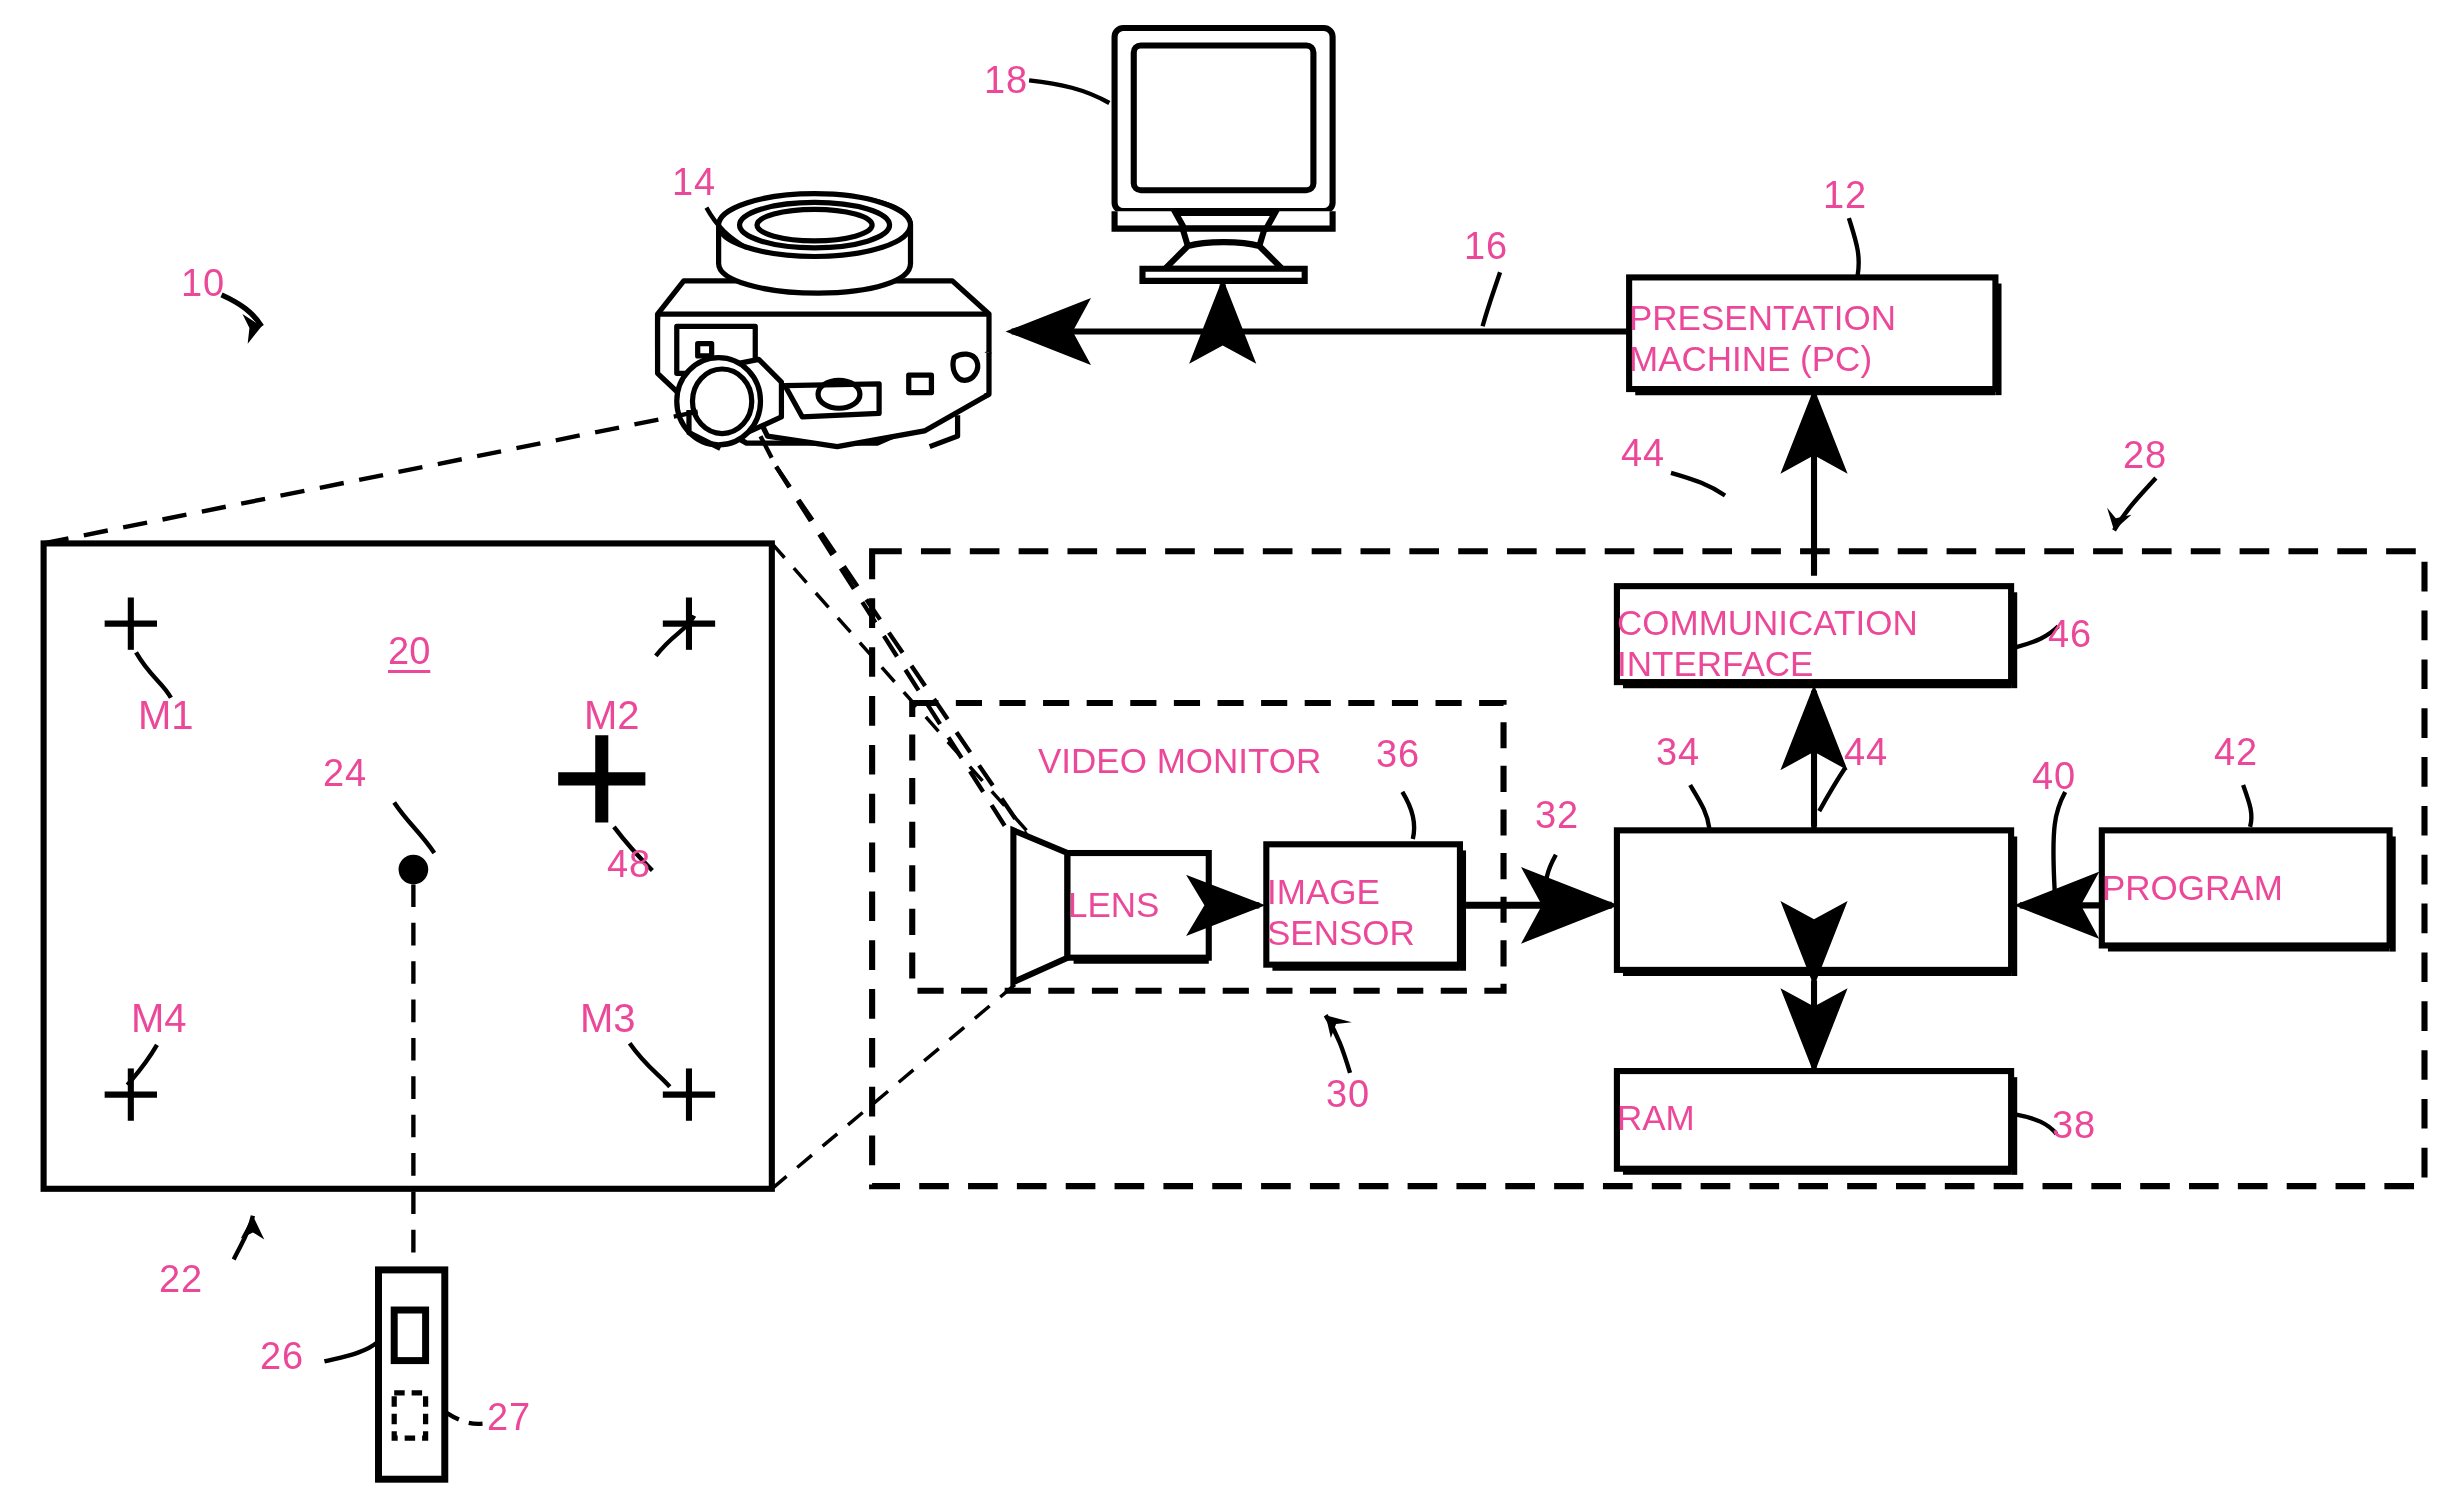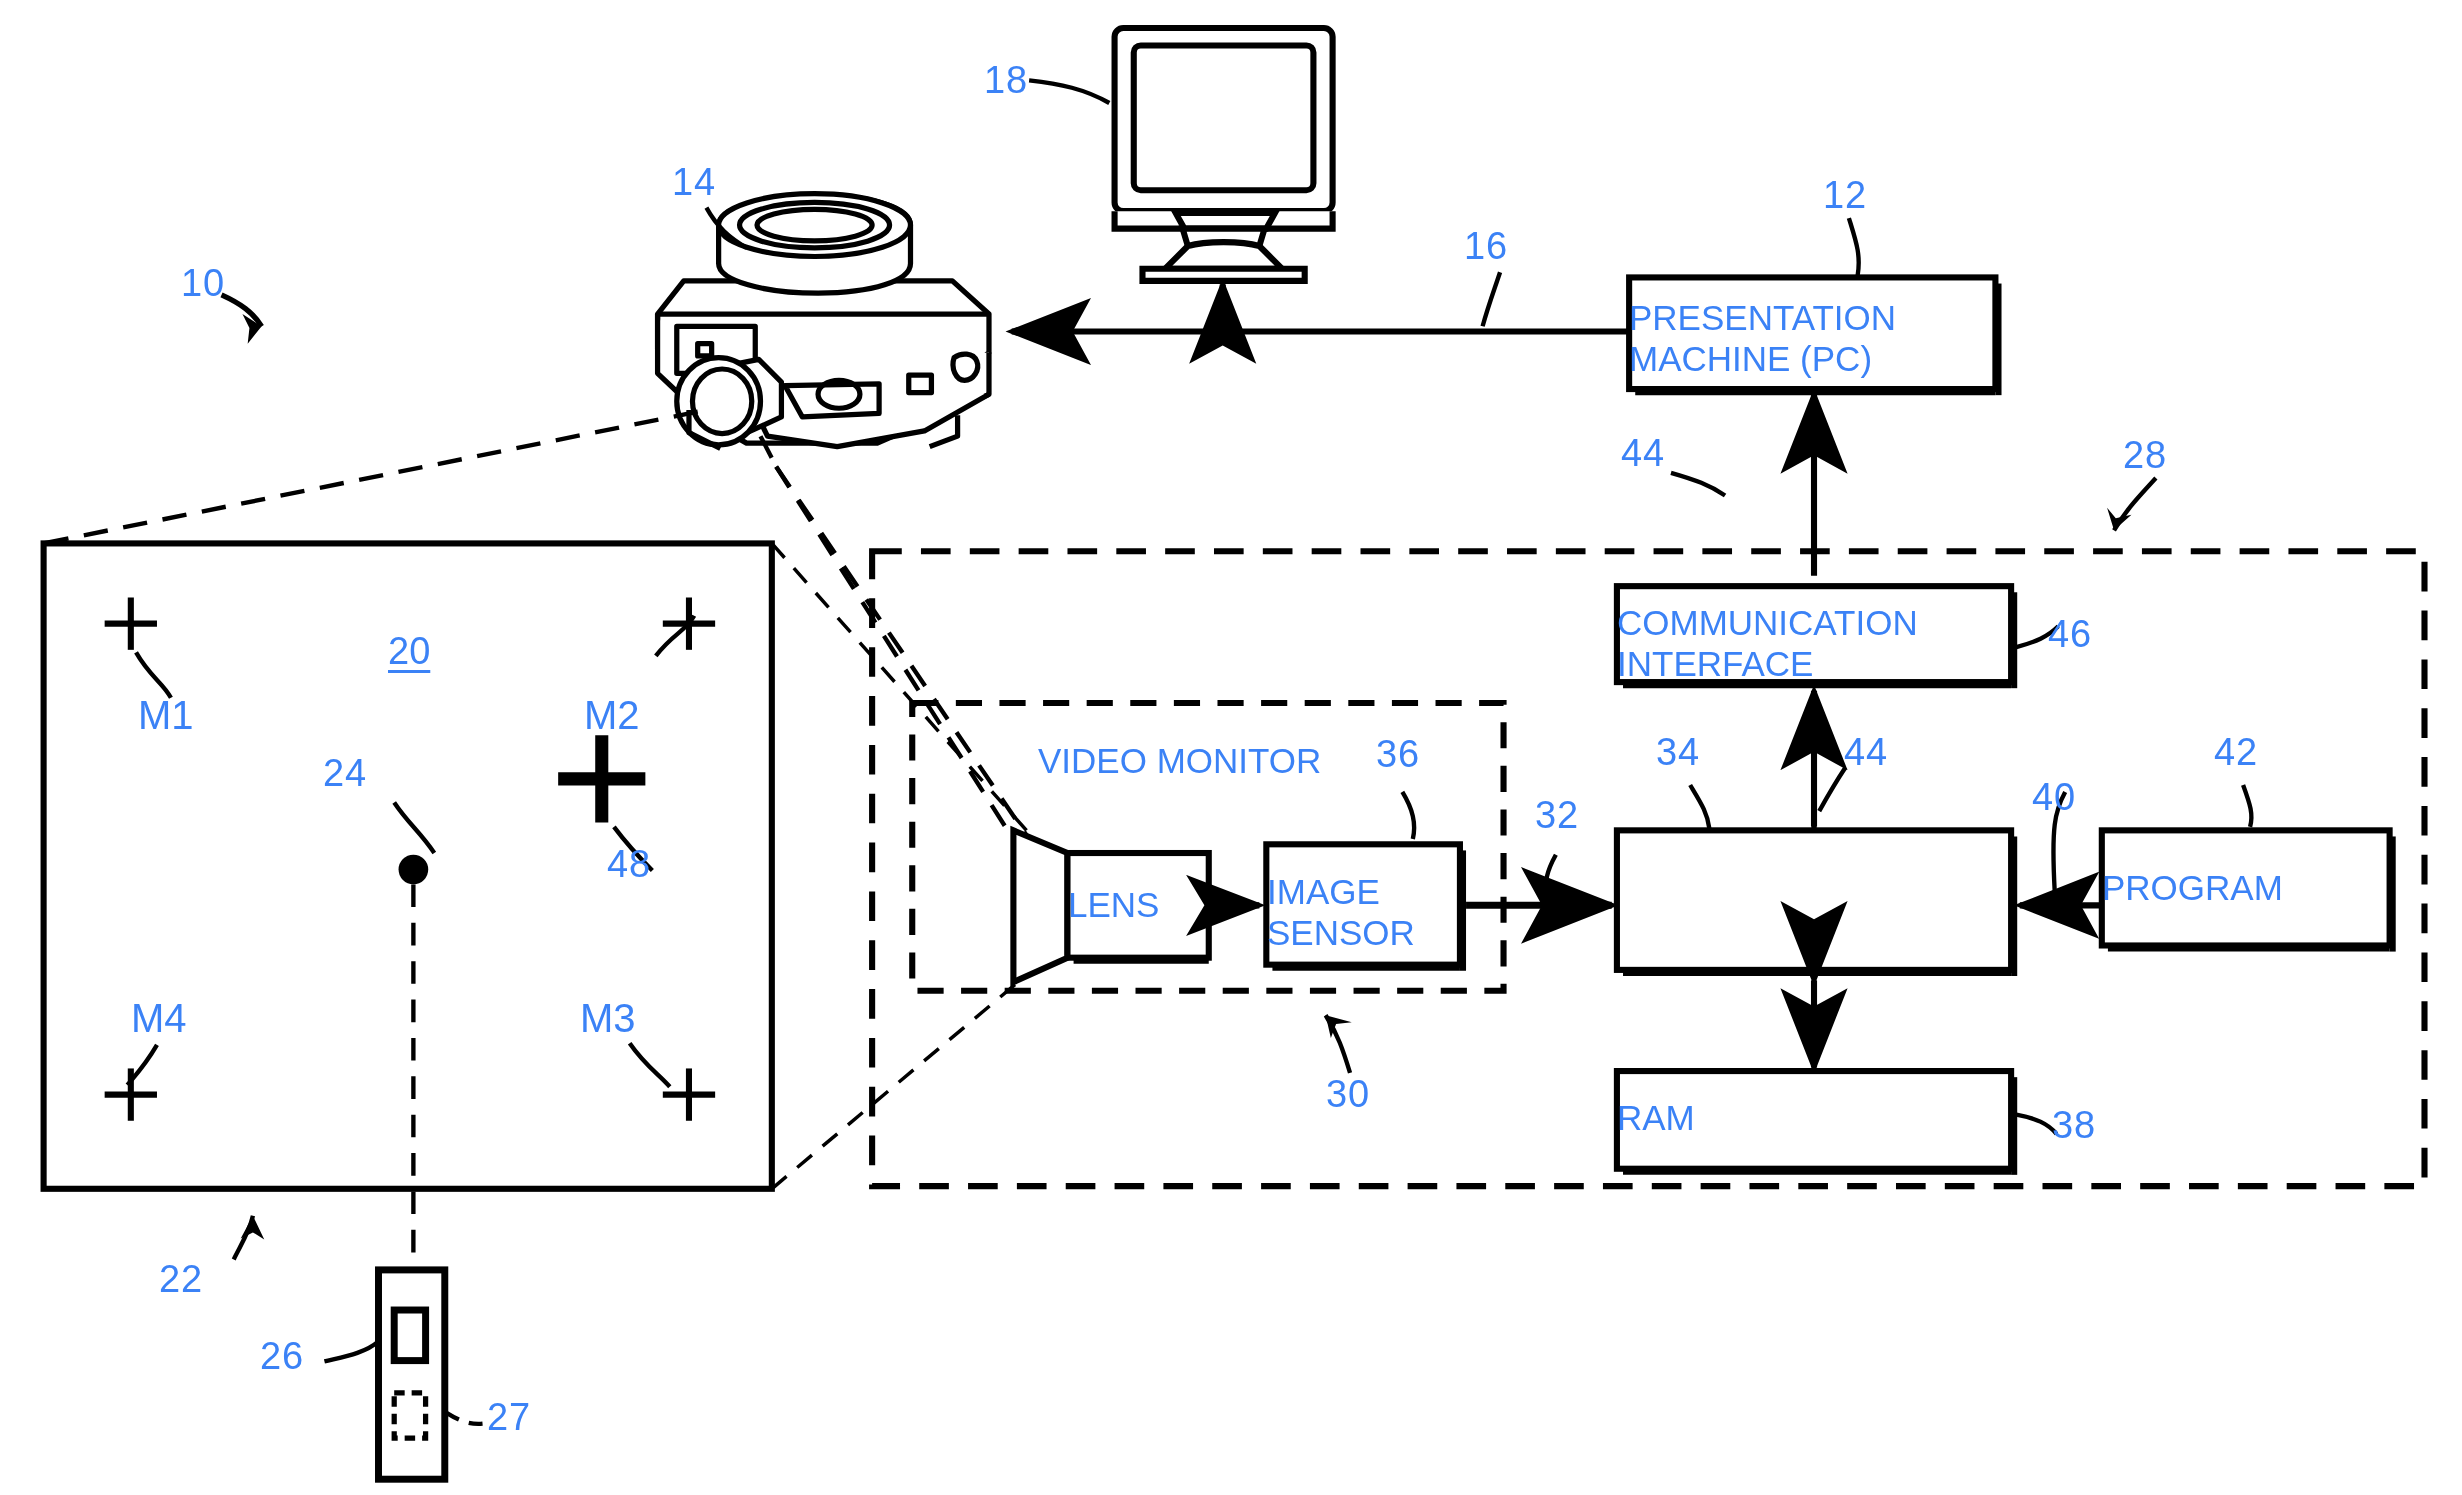--- a/index.html
+++ b/index.html
@@ -1,19 +1,19 @@
 <!DOCTYPE html>
 <html style="font-size:14px"><head>
 <meta charset="utf-8">
 <style>
   html,body{margin:0;padding:0;background:#ffffff;}
   body{font-family:"Liberation Sans",sans-serif;}
   #root{position:relative;width:2462px;height:1495px;background:#ffffff;overflow:hidden;}
   #canvas{position:absolute;left:0;top:0;width:2462px;height:1495px;}
-  .lbl{position:absolute;color:#3b82f6;font-family:"Liberation Sans",sans-serif;white-space:nowrap;}
+  .lbl{position:absolute;color:#ec4899;font-family:"Liberation Sans",sans-serif;white-space:nowrap;}
   .ref{font-size:38px;letter-spacing:0.9px;}
   .ref-u{font-size:38px;text-decoration:underline;text-underline-offset:6.1px;}
   .boxtxt{font-size:35px;line-height:1.18;}
   .marker-lbl{font-size:40px;}
   .sectiontxt{font-size:35px;}
 </style>
 </head>
 <body>
 
 <div id="root">
@@ -266,21 +266,21 @@
   <div class="lbl ref" style="left:1621px;top:432px;">44</div>
 
   <div class="lbl ref" style="left:2123px;top:434px;">28</div>
 
   <div class="lbl ref" style="left:2048px;top:613px;">46</div>
 
   <div class="lbl ref" style="left:1656px;top:731px;">34</div>
 
   <div class="lbl ref" style="left:1844px;top:731px;">44</div>
 
-  <div class="lbl ref" style="left:2032px;top:755px;margin-top:21px;">40</div>
+  <div class="lbl ref" style="left:2032px;top:755px;">40</div>
 
   <div class="lbl ref" style="left:2214px;top:731px;">42</div>
 
   <div class="lbl ref" style="left:1535px;top:794px;">32</div>
 
   <div class="lbl ref" style="left:1376px;top:733px;">36</div>
 
   <div class="lbl ref" style="left:1326px;top:1073px;">30</div>
 
   <div class="lbl ref" style="left:2052px;top:1104px;text-align:right;">38</div>

